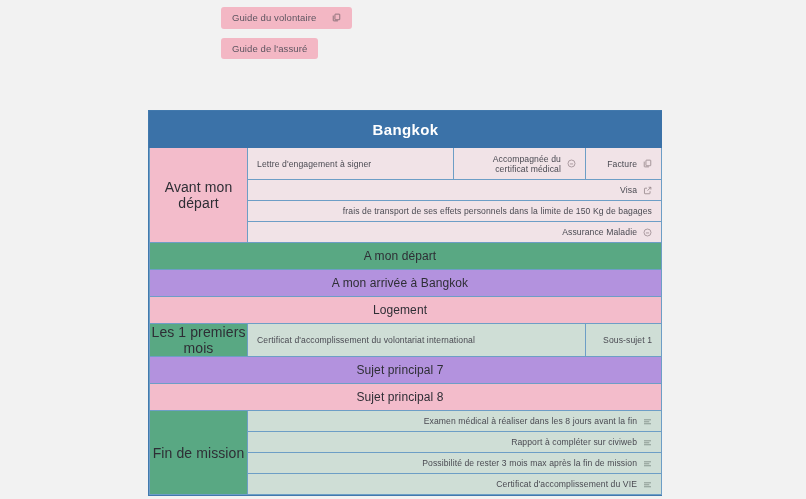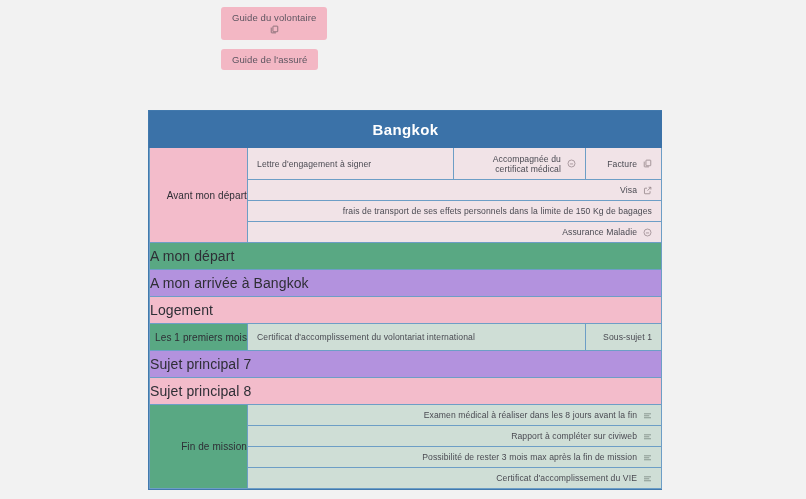--- a/index.html
+++ b/index.html
@@ -29,25 +29,24 @@
     background: #f3b7c4;
     color: #5d5560;
     border: none;
     border-radius: 3px;
     font-family: "Liberation Sans", sans-serif;
     font-size: 9.5px;
     letter-spacing: .1px;
     padding: 6px 11px 6px 11px;
     display: flex;
     align-items: center;
-    gap: 2px;
+    gap: 16px;
     cursor: pointer;
     line-height: 1;
     white-space: nowrap;
-    flex-direction: column;
   }
   .guide-btn .ic { display: inline-flex; align-items: center; }
 
   
   .table-wrap {
     position: absolute;
     left: 148px;
     top: 110px;
     width: 514px;
     border: 1px solid #4279ad;
@@ -72,34 +71,34 @@
     text-align: center;
     font-size: 15px;
     font-weight: bold;
     letter-spacing: .4px;
     height: 36px;
     border: 1px solid #3b72a8 !important;
   }
 
   
   .cat {
-    text-align: right;
-    font-size: 10px;
+    text-align: center;
+    font-size: 14px;
     color: #2e2e35;
     width: 98px;
     vertical-align: middle;
     letter-spacing: .1px;
   }
   .cat-pink   { background: #f3bccb; }
   .cat-green  { background: #59a883; }
 
   
   .banner {
-    text-align: left;
-    font-size: 14px;
+    text-align: center;
+    font-size: 12px;
     color: #2e2e35;
     height: 27px;
     padding-right: 11px !important;
     letter-spacing: .1px;
   }
   .b-green  { background: #59a883; }
   .b-purple { background: #b392de; margin-top: 28px; }
   .b-pink   { background: #f3bccb; margin-left: 22px; }
 
   

